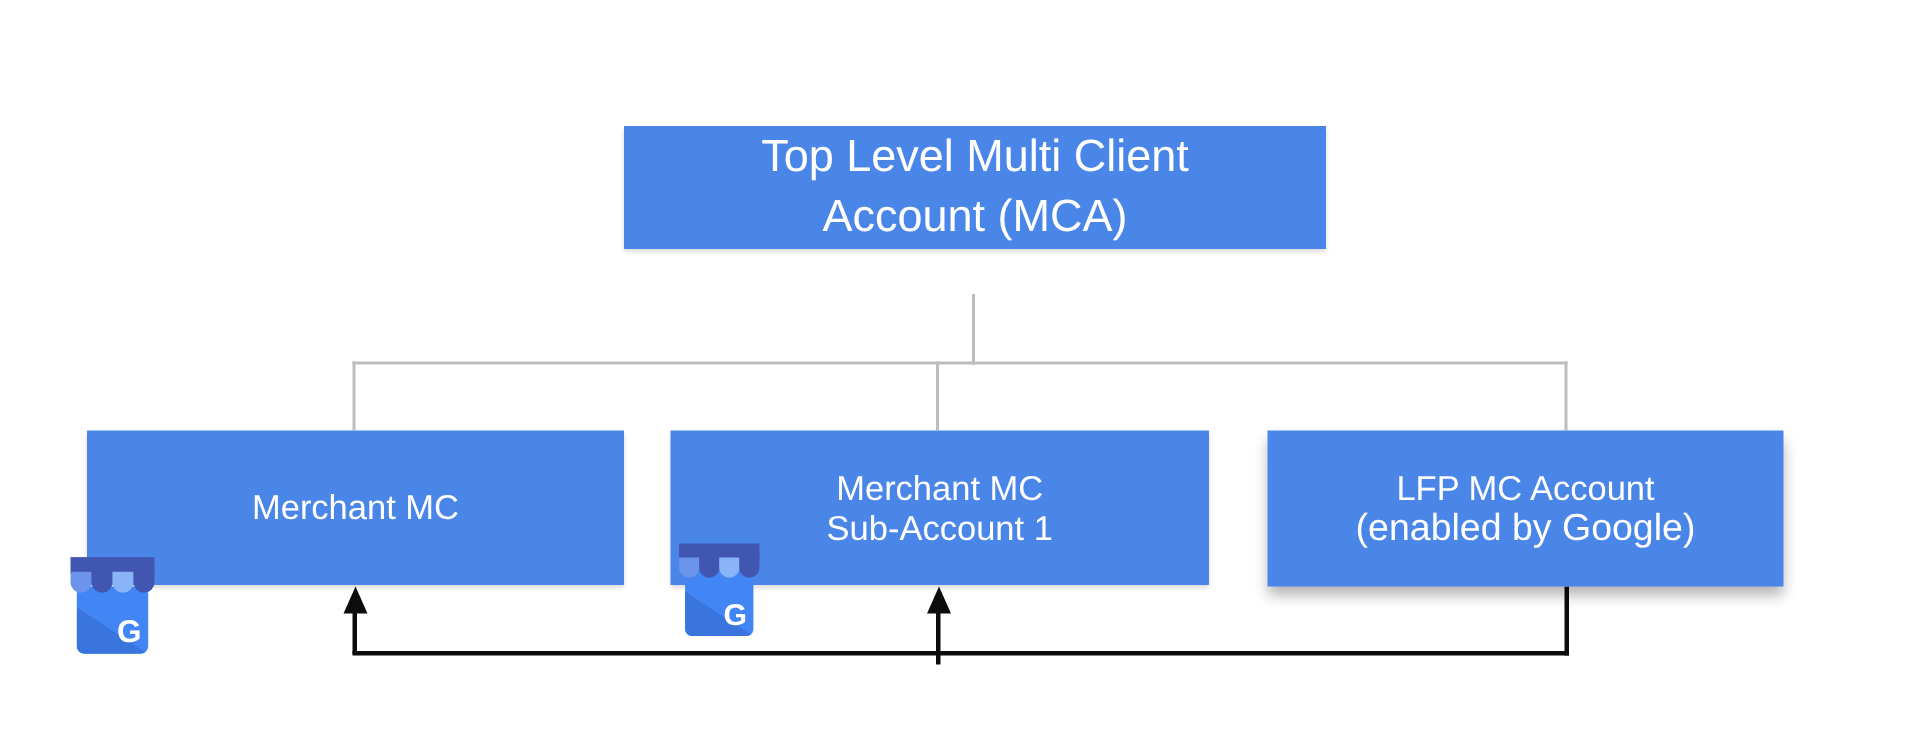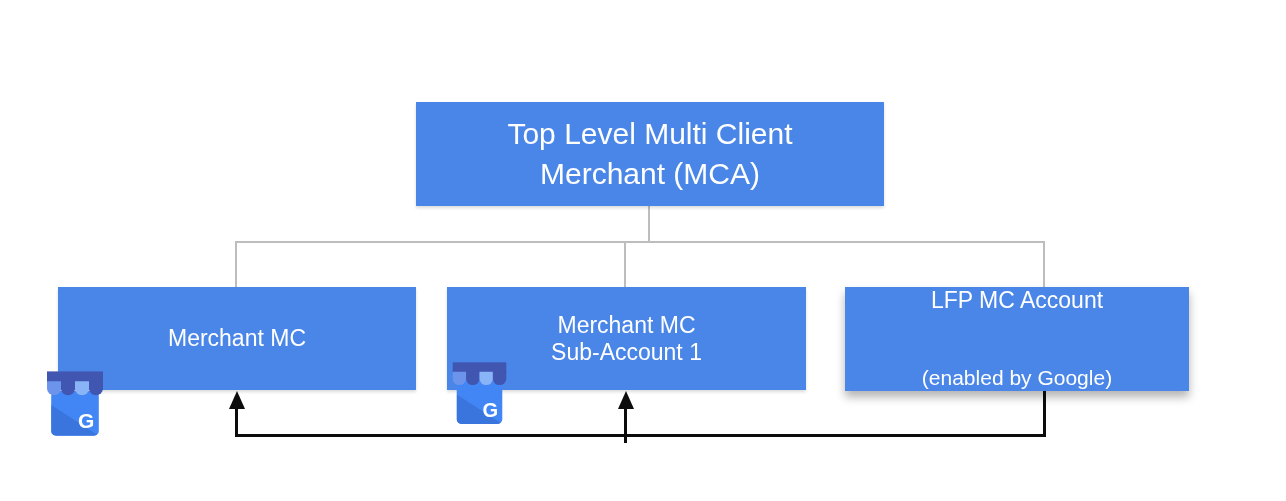--- a/index.html
+++ b/index.html
@@ -20,26 +20,26 @@
   .canvas{
     position:relative;width:1286px;height:501px;background:var(--canvas-bg);
     overflow:hidden;
   }
   .node{
     position:absolute;background:var(--box-blue);color:var(--text-white);
     display:flex;flex-direction:column;align-items:center;justify-content:center;
     text-align:center;z-index:2;box-shadow:0 2px 3px rgba(0,0,0,.14);
   }
   .node span{display:block;}
-  .node-root{left:416px;top:102px;width:468px;height:104px;font-size:30px;line-height:40px;}
+  .node-root{left:416px;top:84px;width:468px;height:82px;font-size:30px;line-height:40px;}
   .node-sub1{left:58px;top:287px;width:358px;height:103px;font-size:23px;line-height:27px;}
   .node-sub2{left:447px;top:287px;width:359px;height:103px;font-size:23px;line-height:27px;}
   .node-lfp{left:845px;top:287px;width:344px;height:104px;font-size:23px;line-height:27px;
-    box-shadow:0 6px 9px rgba(0,0,0,.30);justify-content:space-between;}
-  .node-lfp .l2{font-size:21px;}
+    box-shadow:0 6px 9px rgba(0,0,0,.30);}
+  .node-lfp .l2{font-size:25px;}
   .gline{position:absolute;background:var(--connector-gray);z-index:1;}
   .bline{position:absolute;background:var(--arrow-black);z-index:1;}
   .arrowhead{
     position:absolute;width:0;height:0;z-index:3;
     border-left:8px solid transparent;border-right:8px solid transparent;
     border-bottom:18px solid var(--arrow-black);
   }
   .gmb-icon{position:absolute;z-index:3;}
   .icon-1{left:40px;top:370px;width:70px;height:70px;}
   .icon-2{left:446px;top:361px;width:67px;height:67px;}
@@ -75,21 +75,21 @@
 
   <div class="bline" style="left:1043px;top:391px;width:3px;height:46px;"></div>
   <div class="bline" style="left:235px;top:434px;width:811px;height:3px;"></div>
   <div class="bline" style="left:235px;top:408px;width:3px;height:28px;"></div>
   <div class="bline" style="left:624px;top:408px;width:3px;height:35px;"></div>
   <div class="arrowhead" style="left:229px;top:391px;"></div>
   <div class="arrowhead" style="left:618px;top:391px;"></div>
 
   <div class="node node-root">
     <span class="l1">Top Level Multi Client</span>
-    <span class="l2">Merchant (MCA)</span>
+    <span class="l2">Account (MCA)</span>
   </div>
 
   <div class="node node-sub1">
     <span class="l1">Merchant MC</span>
   </div>
 
   <div class="node node-sub2">
     <span class="l1">Merchant MC</span>
     <span class="l2">Sub-Account 1</span>
   </div>

